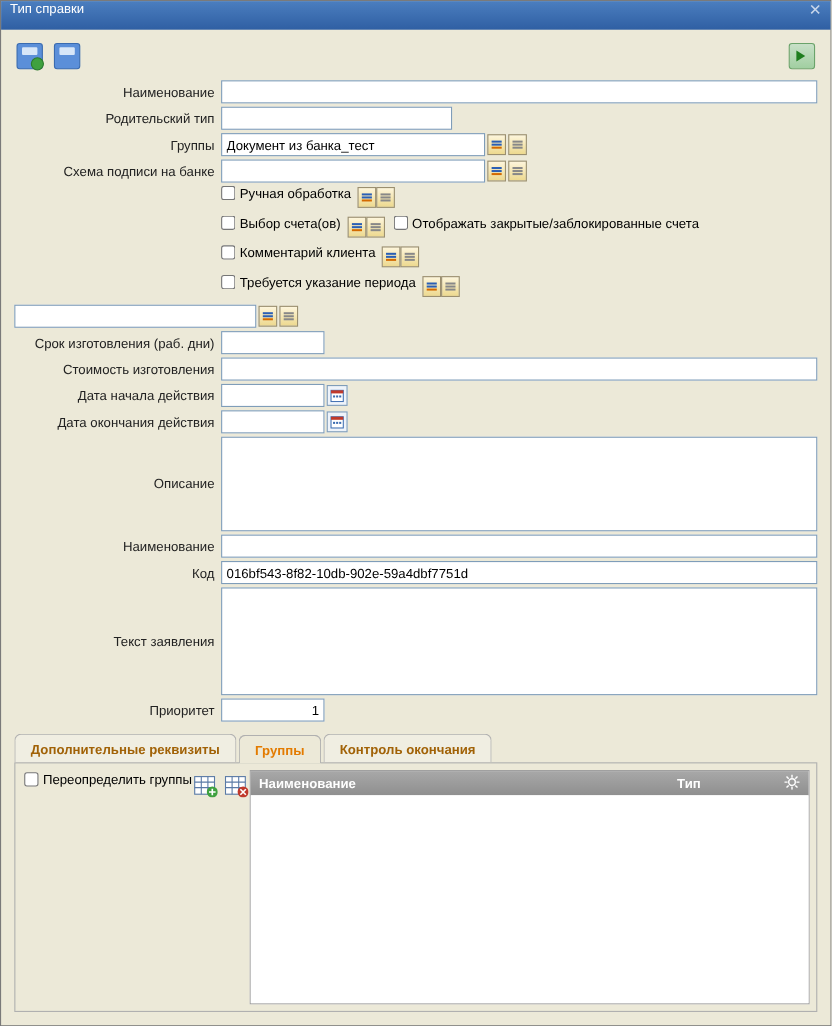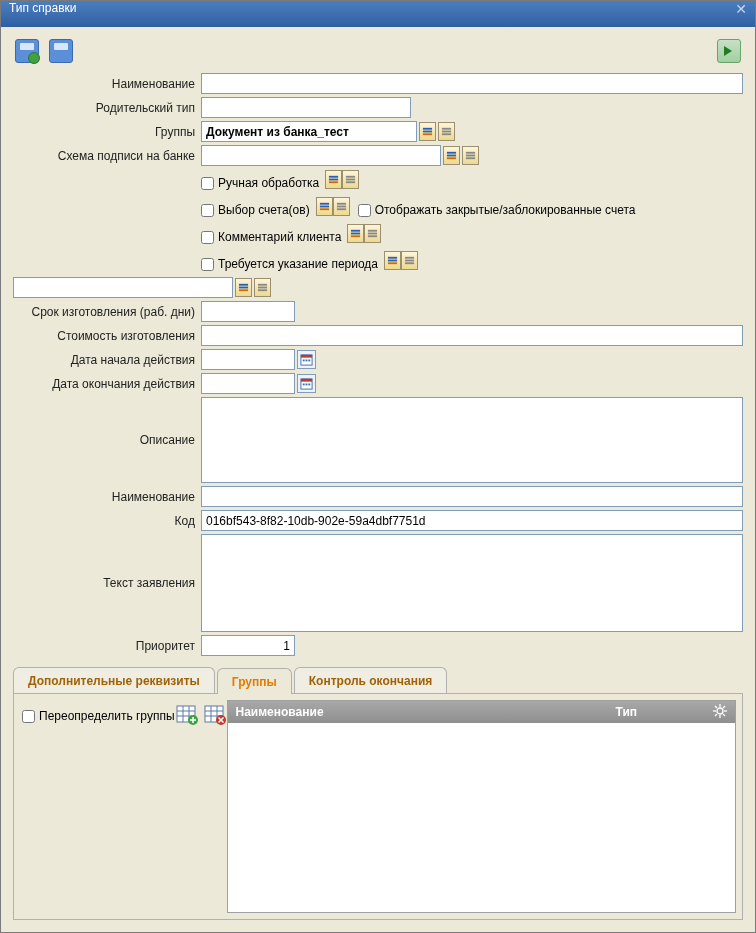--- a/index.html
+++ b/index.html
@@ -131,21 +131,21 @@
 .cal-btn {
   width: 19px; height: 19px;
   border: 1px solid #7F9DB9;
   background: #eef3fa;
   display: inline-flex; align-items: center; justify-content: center;
   cursor: pointer;
   padding: 0;
 }
 .cal-btn svg { width: 13px; height: 13px; }
 .chk {
-  display: flex; align-items: flex-end; gap: 4px; margin-right: 6px;
+  display: flex; align-items: flex-start; gap: 4px; margin-right: 6px;
   height: 21px;
 }
 .chk input { width: 13px; height: 13px; }
 .chkblock { display: flex; align-items: center; margin-bottom: 3px; height: 21px; }
 .tabs-wrap {
   margin: 4px 12px 12px 12px;
   flex: 1;
   display: flex;
   flex-direction: column;
   min-height: 0;
@@ -252,21 +252,21 @@
     <div class="row">
       <div class="lbl link">Родительский тип</div>
       <div class="ctl">
           <input class="inp inp-med" value="" style="">
         </div>
     </div>
 
     <div class="row">
       <div class="lbl link">Группы</div>
       <div class="ctl">
-        <input class="inp" style="width: 216px; font-weight: bold;" value="Документ из банка_тест">
+        <input class="inp" style="width: 240px;" value="Документ из банка_тест">
         <button class="mini-btn">
           <svg viewBox="0 0 12 12">
               <rect x="1" y="2" width="10" height="2" fill="#2b5fb4"></rect>
               <rect x="1" y="5" width="10" height="2" fill="#2b5fb4"></rect>
               <rect x="1" y="8" width="10" height="2" fill="#d36a00"></rect>
             </svg>
         </button>
         <button class="mini-btn">
           <svg viewBox="0 0 12 12">
               <rect x="1" y="2" width="10" height="2" fill="#888"></rect>

